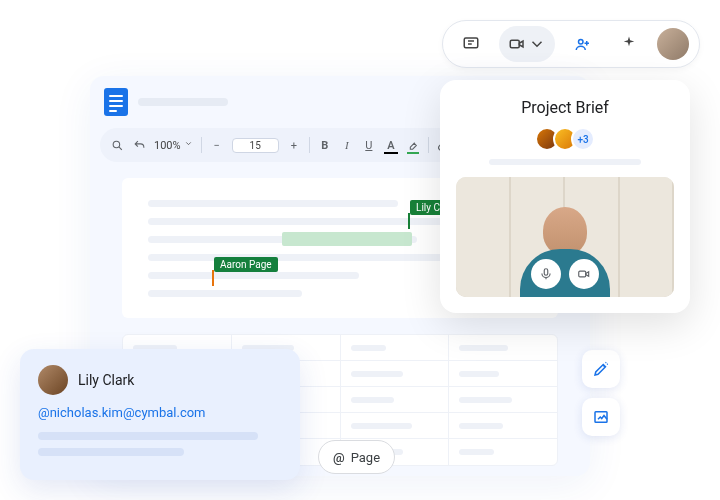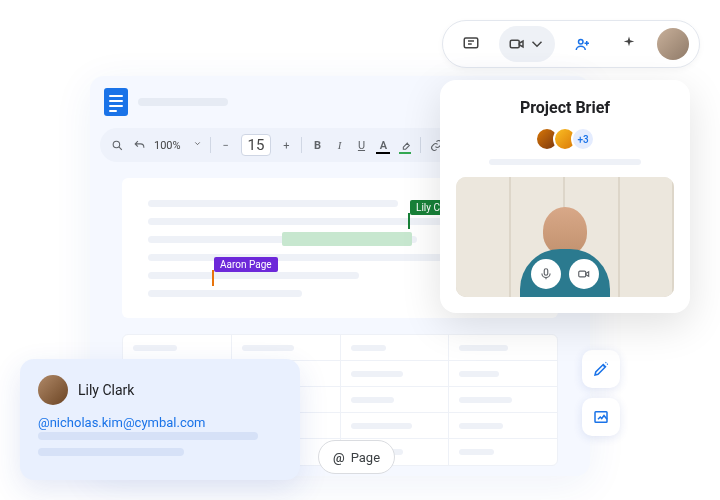--- a/index.html
+++ b/index.html
@@ -15,62 +15,62 @@
 .doc{position:absolute;left:90px;top:76px;width:500px;height:400px;background:#f5f8ff;border-radius:14px;box-shadow:0 8px 40px rgba(30,64,175,.07)}
 .doc-head{display:flex;align-items:center;gap:10px;padding:12px 14px}
 .doc-icon{width:24px;height:28px;background:#1a73e8;border-radius:3px;position:relative}
 .doc-icon::before,.doc-icon::after{content:"";position:absolute;left:5px;right:5px;height:2px;background:#fff;border-radius:1px}
 .doc-icon::before{top:7px;box-shadow:0 5px 0 #fff,0 10px 0 #fff}
 .doc-icon::after{top:22px;width:8px}
 .placeholder{height:8px;background:#e6ebf4;border-radius:4px}
 .toolbar{margin:0 10px;height:34px;background:#eef2fb;border-radius:17px;display:flex;align-items:center;gap:8px;padding:0 10px;font-size:11px;color:#444}
 .tbar-ic{min-width:14px;height:14px;display:flex;align-items:center;justify-content:center;color:#5f6368}
 .tbar-sep{width:1px;height:16px;background:#d0d7e4}
-.zoom{display:flex;align-items:flex-start;gap:12px}
-.fontbox{border:1px solid #cfd6e4;border-radius:4px;padding:1px 6px;font-size:15px;background:#fff}
+.zoom{display:flex;align-items:flex-start;gap:3px}
+.fontbox{border:1px solid #cfd6e4;border-radius:4px;padding:1px 17px;font-size:10px;background:#fff}
 .page{margin:16px 32px;background:#fff;border-radius:6px;padding:22px 26px 10px;position:relative}
 .line{height:7px;background:#eef1f7;border-radius:4px;margin-bottom:11px}
 .cursor-tag{position:absolute;font-size:10px;color:#fff;padding:2px 6px;border-radius:2px;white-space:nowrap}
 .cursor-bar{position:absolute;width:2px;height:16px}
 .hl{position:absolute;height:14px;border-radius:2px}
 
 .tbl{margin:14px 32px 0;background:#fff;border-radius:6px;border:1px solid #eef1f7}
 .tbl-row{display:flex;height:26px;border-bottom:1px solid #eef1f7}
 .tbl-row:last-child{border-bottom:none}
 .tbl-cell{flex:1;border-right:1px solid #eef1f7;display:flex;align-items:center;padding:0 10px}
 .tbl-cell:last-child{border-right:none}
 .cell-ph{height:6px;background:#eef1f7;border-radius:3px}
 .yellow{background:#fce293}
 
 .sidecol{position:absolute;right:-30px;bottom:40px;display:flex;flex-direction:column;gap:10px}
 .side-btn{width:38px;height:38px;border-radius:10px;background:#fff;box-shadow:0 2px 10px rgba(30,64,175,.12);display:flex;align-items:center;justify-content:center;color:#1a73e8}
 
 .meet{position:absolute;right:30px;top:80px;width:250px;background:#fff;border-radius:16px;box-shadow:0 12px 40px rgba(0,0,0,.12);padding:18px 16px 16px;text-align:center}
-.meet h3{font-size:16px;font-weight:700;color:#202124}
+.meet h3{font-size:16px;font-weight:400;color:#202124}
 .avrow{display:flex;justify-content:center;align-items:center;gap:-4px;margin:10px 0 8px}
 .avrow .av{width:24px;height:24px;border-radius:50%;border:2px solid #fff;margin-left:-6px}
 .avrow .av:first-child{margin-left:0}
 .av1{background:linear-gradient(135deg,#d97706,#78350f)}
 .av2{background:linear-gradient(135deg,#fbbf24,#d97706)}
 .avmore{background:#e4ecfe;color:#1a73e8;font-size:10px;display:flex;align-items:center;justify-content:center;font-weight:500}
 .meet-ph{height:6px;background:#eef1f7;border-radius:3px;margin:0 auto 12px;width:70%}
 .video{position:relative;width:100%;height:120px;border-radius:10px;overflow:hidden;background:linear-gradient(180deg,#e8e3da 0%,#d6cfc2 100%)}
 .kitchen{position:absolute;inset:0;display:flex}
 .cabinet{flex:1;background:#ece7dd;border-right:2px solid #ddd6c9}
 .person{position:absolute;left:50%;bottom:0;transform:translateX(-50%)}
 .head{width:44px;height:48px;background:linear-gradient(180deg,#d8a888,#c2926f);border-radius:50% 50% 45% 45%;margin:0 auto}
 .body{width:90px;height:48px;background:#2b7a8f;border-radius:40px 40px 0 0;margin-top:-6px}
 .vctrl{position:absolute;left:50%;bottom:8px;transform:translateX(-50%);display:flex;gap:8px}
 .vbtn{width:30px;height:30px;border-radius:50%;background:#fff;display:flex;align-items:center;justify-content:center;color:#5f6368}
 
 .card{position:absolute;left:20px;bottom:20px;width:280px;background:#e9f0fe;border-radius:14px;padding:16px 18px;box-shadow:0 10px 30px rgba(30,64,175,.12)}
 .card-head{display:flex;align-items:center;gap:10px;margin-bottom:10px}
 .card-av{width:30px;height:30px;border-radius:50%;background:linear-gradient(135deg,#b08968,#6b4423);flex-shrink:0}
 .card-name{font-size:14px;color:#202124;font-weight:400}
-.mention{color:#1a73e8;font-size:13px;margin-bottom:2px}
+.mention{color:#1a73e8;font-size:13px;margin-bottom:12px}
 .card .placeholder{background:#d6e1f7;margin-bottom:8px}
 .assigned{font-size:12px;color:#5f6368;border-top:1px solid #d6e1f7;padding-top:10px;margin-top:4px}
 
 .more{position:absolute;left:318px;bottom:26px;height:34px;background:#fff;border:1px solid #dadce0;border-radius:17px;display:flex;align-items:center;gap:6px;padding:0 14px;font-size:13px;color:#3c4043}
 </style>
 </head>
 <body>
 
 <div class="stage">
 
@@ -175,21 +175,21 @@
       <div class="line" style="width:70%"></div>
       <div class="line" style="width:90%"></div>
       <div class="line" style="width:55%"></div>
       <div class="line" style="width:40%"></div>
 
       <div class="hl" style="background:#c7e7cf;top:54px;left:160px;width:130px"></div>
       <div class="cursor-bar" style="background:#188038;top:35px;left:286px"></div>
       <div class="cursor-tag" style="background:#188038;top:22px;left:288px">Lily Clark</div>
 
       <div class="cursor-bar" style="background:#e8740c;top:92px;left:90px"></div>
-      <div class="cursor-tag" style="background:#6d28d9;top:79px;left:92px">Aaron Page</div>
+      <div class="cursor-tag" style="background:#15803d;top:79px;left:92px">Aaron Page</div>
     </div>
 
     <div class="tbl">
       <div class="tbl-row">
         <div class="tbl-cell">
             <div class="cell-ph" style="width:50%"></div>
           </div>
         <div class="tbl-cell">
             <div class="cell-ph" style="width:60%"></div>
           </div>

